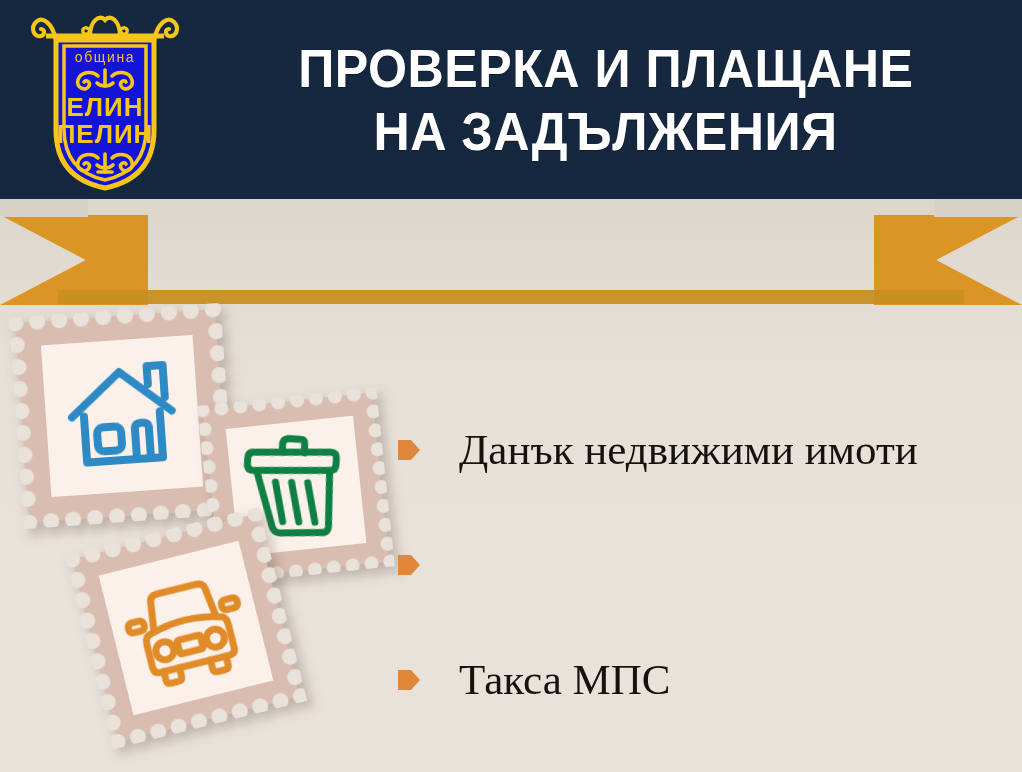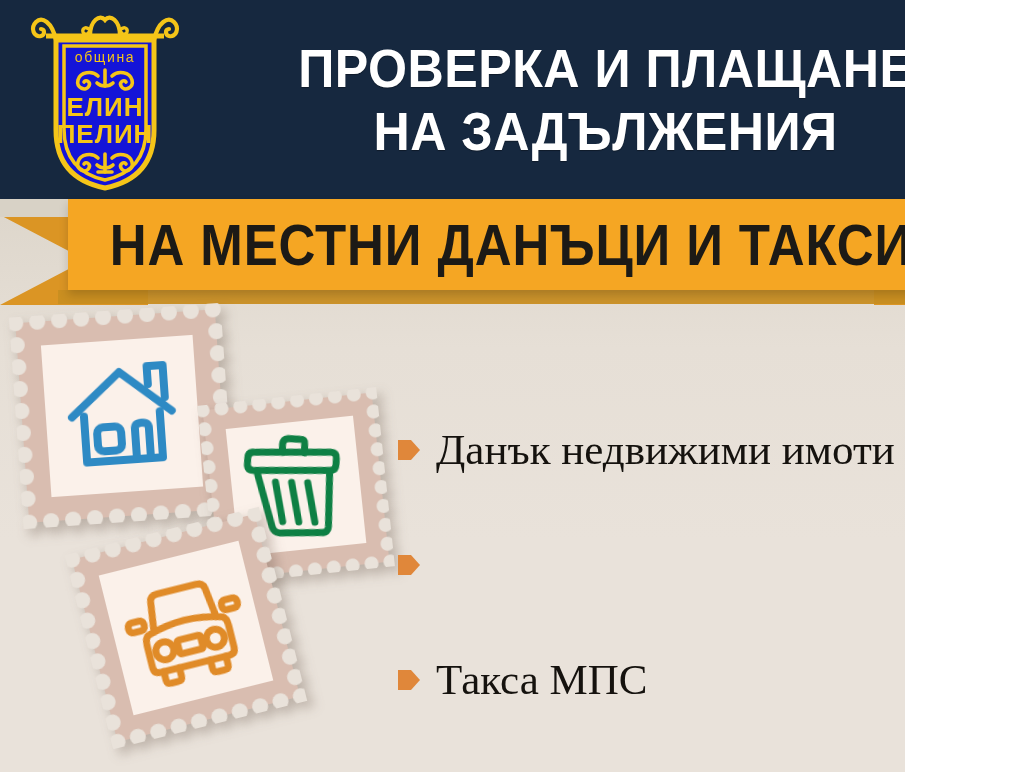--- a/index.html
+++ b/index.html
@@ -3,21 +3,21 @@
 <meta charset="utf-8">
 <style>
   * { margin:0; padding:0; box-sizing:border-box; }
   html, body {
     width:1022px; height:772px;
     font-family:"Liberation Sans", sans-serif;
     overflow:hidden;
   }
   #poster {
     position:relative;
-    width:905px; height:772px;
+    width:1022px; height:772px;
     background:linear-gradient(to bottom, #C9C0B2 0%, #D9D2C6 18%, #E6DFD6 45%, #E9E2DA 70%, #E9E2DA 100%);
     overflow:hidden;
   }
 
   
   .header {
     position:absolute; left:0; top:0;
     width:1022px; height:199px;
     background:#16283F;
     display:flex; align-items:center;
@@ -94,20 +94,21 @@
   }
   .list-item { display:flex; align-items:center; gap:16px; height:60px; }
   .bullet { width:22px; height:26px; flex:0 0 auto; }
   .bullet svg { display:block; }
   .list-label {
     font-family:"Liberation Serif", serif;
     font-size:43px;
     color:#15120E;
     line-height:1.1;
     white-space:nowrap;
+    margin-left:23px;
   }
 </style>
 </head>
 <body>
 
 <div id="poster">
 
   <div class="header">
 
     <div class="logo-wrap">
@@ -153,23 +154,20 @@
       <div class="title-line">НА ЗАДЪЛЖЕНИЯ</div>
     </div>
   </div>
 
   <div class="ribbon">
     <div class="ribbon-tail left"></div>
     <div class="ribbon-tail right"></div>
     <div class="ribbon-fold left"></div>
     <div class="ribbon-fold right"></div>
     <div class="ribbon-shadow"></div>
-    <div class="ribbon-band">
-      <div class="ribbon-text">НА МЕСТНИ ДАНЪЦИ И ТАКСИ</div>
-    </div>
   </div>
 
   <div class="stamp" style="left:16px; top:310px; transform:rotate(-4deg);">
     <svg width="212" height="212" viewBox="0 0 212 212" xmlns="http://www.w3.org/2000/svg">
       <defs>
         <mask id="scallopA">
           <rect x="0" y="0" width="212" height="212" fill="white"></rect>
           <g fill="black">
             <circle cx="12" cy="12" r="9"></circle>
               <circle cx="200" cy="12" r="9"></circle>

